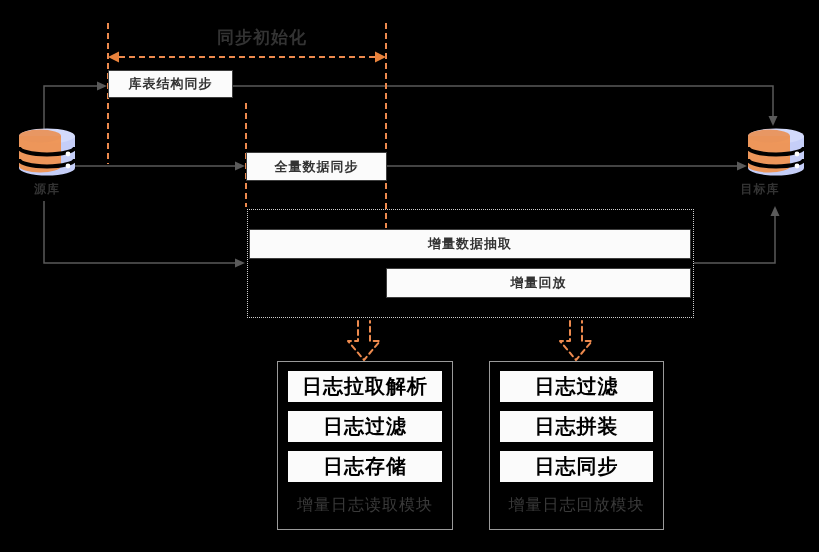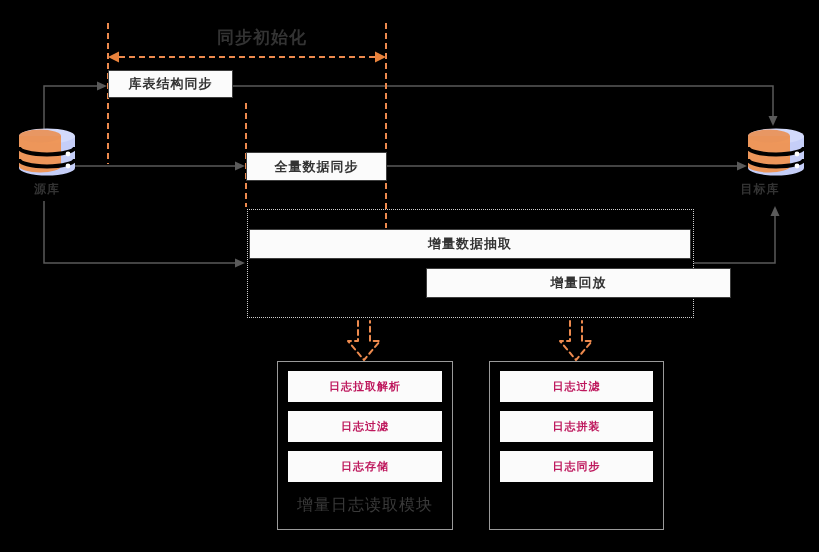--- a/index.html
+++ b/index.html
@@ -18,23 +18,23 @@
     color:#333;font-weight:700;text-align:center;letter-spacing:1px;
   }
   .dotted-group{
     border:1px dotted #CFCFCF;background:transparent;
   }
   .module{
     border:1.5px solid #9A9A9A;background:transparent;
     display:flex;flex-direction:column;padding:9px 10px 0 10px;
   }
   .step{
-    height:31px;margin-bottom:9px;background:#FBFBFB;color:#be185d;
+    height:31px;margin-bottom:9px;background:#FBFBFB;color:#000000;
     display:flex;align-items:center;justify-content:center;
-    font-weight:700;font-size:11px;letter-spacing:1px;
+    font-weight:700;font-size:20px;letter-spacing:1px;
   }
   .module-caption{
     text-align:center;font-weight:400;font-size:16px;color:#3A3A3A;
     margin-top:4px;letter-spacing:1px;
   }
   .db-icon{position:absolute;z-index:2;}
   .db-label{position:absolute;z-index:2;font-size:12px;}
 </style>
 </head>
 <body>
@@ -106,28 +106,29 @@
   <div class="db-label free-label" style="left:725px;top:181px;width:70px;">目标库</div>
 
   <div class="el node" style="left:108px;top:70px;width:125px;height:28px;">库表结构同步</div>
 
   <div class="el node" style="left:246px;top:152px;width:141px;height:29px;">全量数据同步</div>
 
   <div class="el dotted-group" style="left:247px;top:209px;width:447px;height:109px;"></div>
 
   <div class="el node" style="left:249px;top:229px;width:442px;height:30px;">增量数据抽取</div>
 
-  <div class="el node" style="left:386px;top:268px;width:305px;height:30px;margin-left:40px;">增量回放</div>
+  <div class="el node" style="left:386px;top:268px;width:305px;height:30px;">增量回放</div>
 
   <div class="el module" style="left:277px;top:361px;width:176px;height:169px;">
     <div class="step">日志拉取解析</div>
     <div class="step">日志过滤</div>
     <div class="step">日志存储</div>
     <div class="module-caption">增量日志读取模块</div>
   </div>
 
   <div class="el module" style="left:489px;top:361px;width:175px;height:169px;">
     <div class="step">日志过滤</div>
     <div class="step">日志拼装</div>
     <div class="step">日志同步</div>
+    <div class="module-caption">增量日志回放模块</div>
   </div>
 
 </div>
 
 </body></html>

